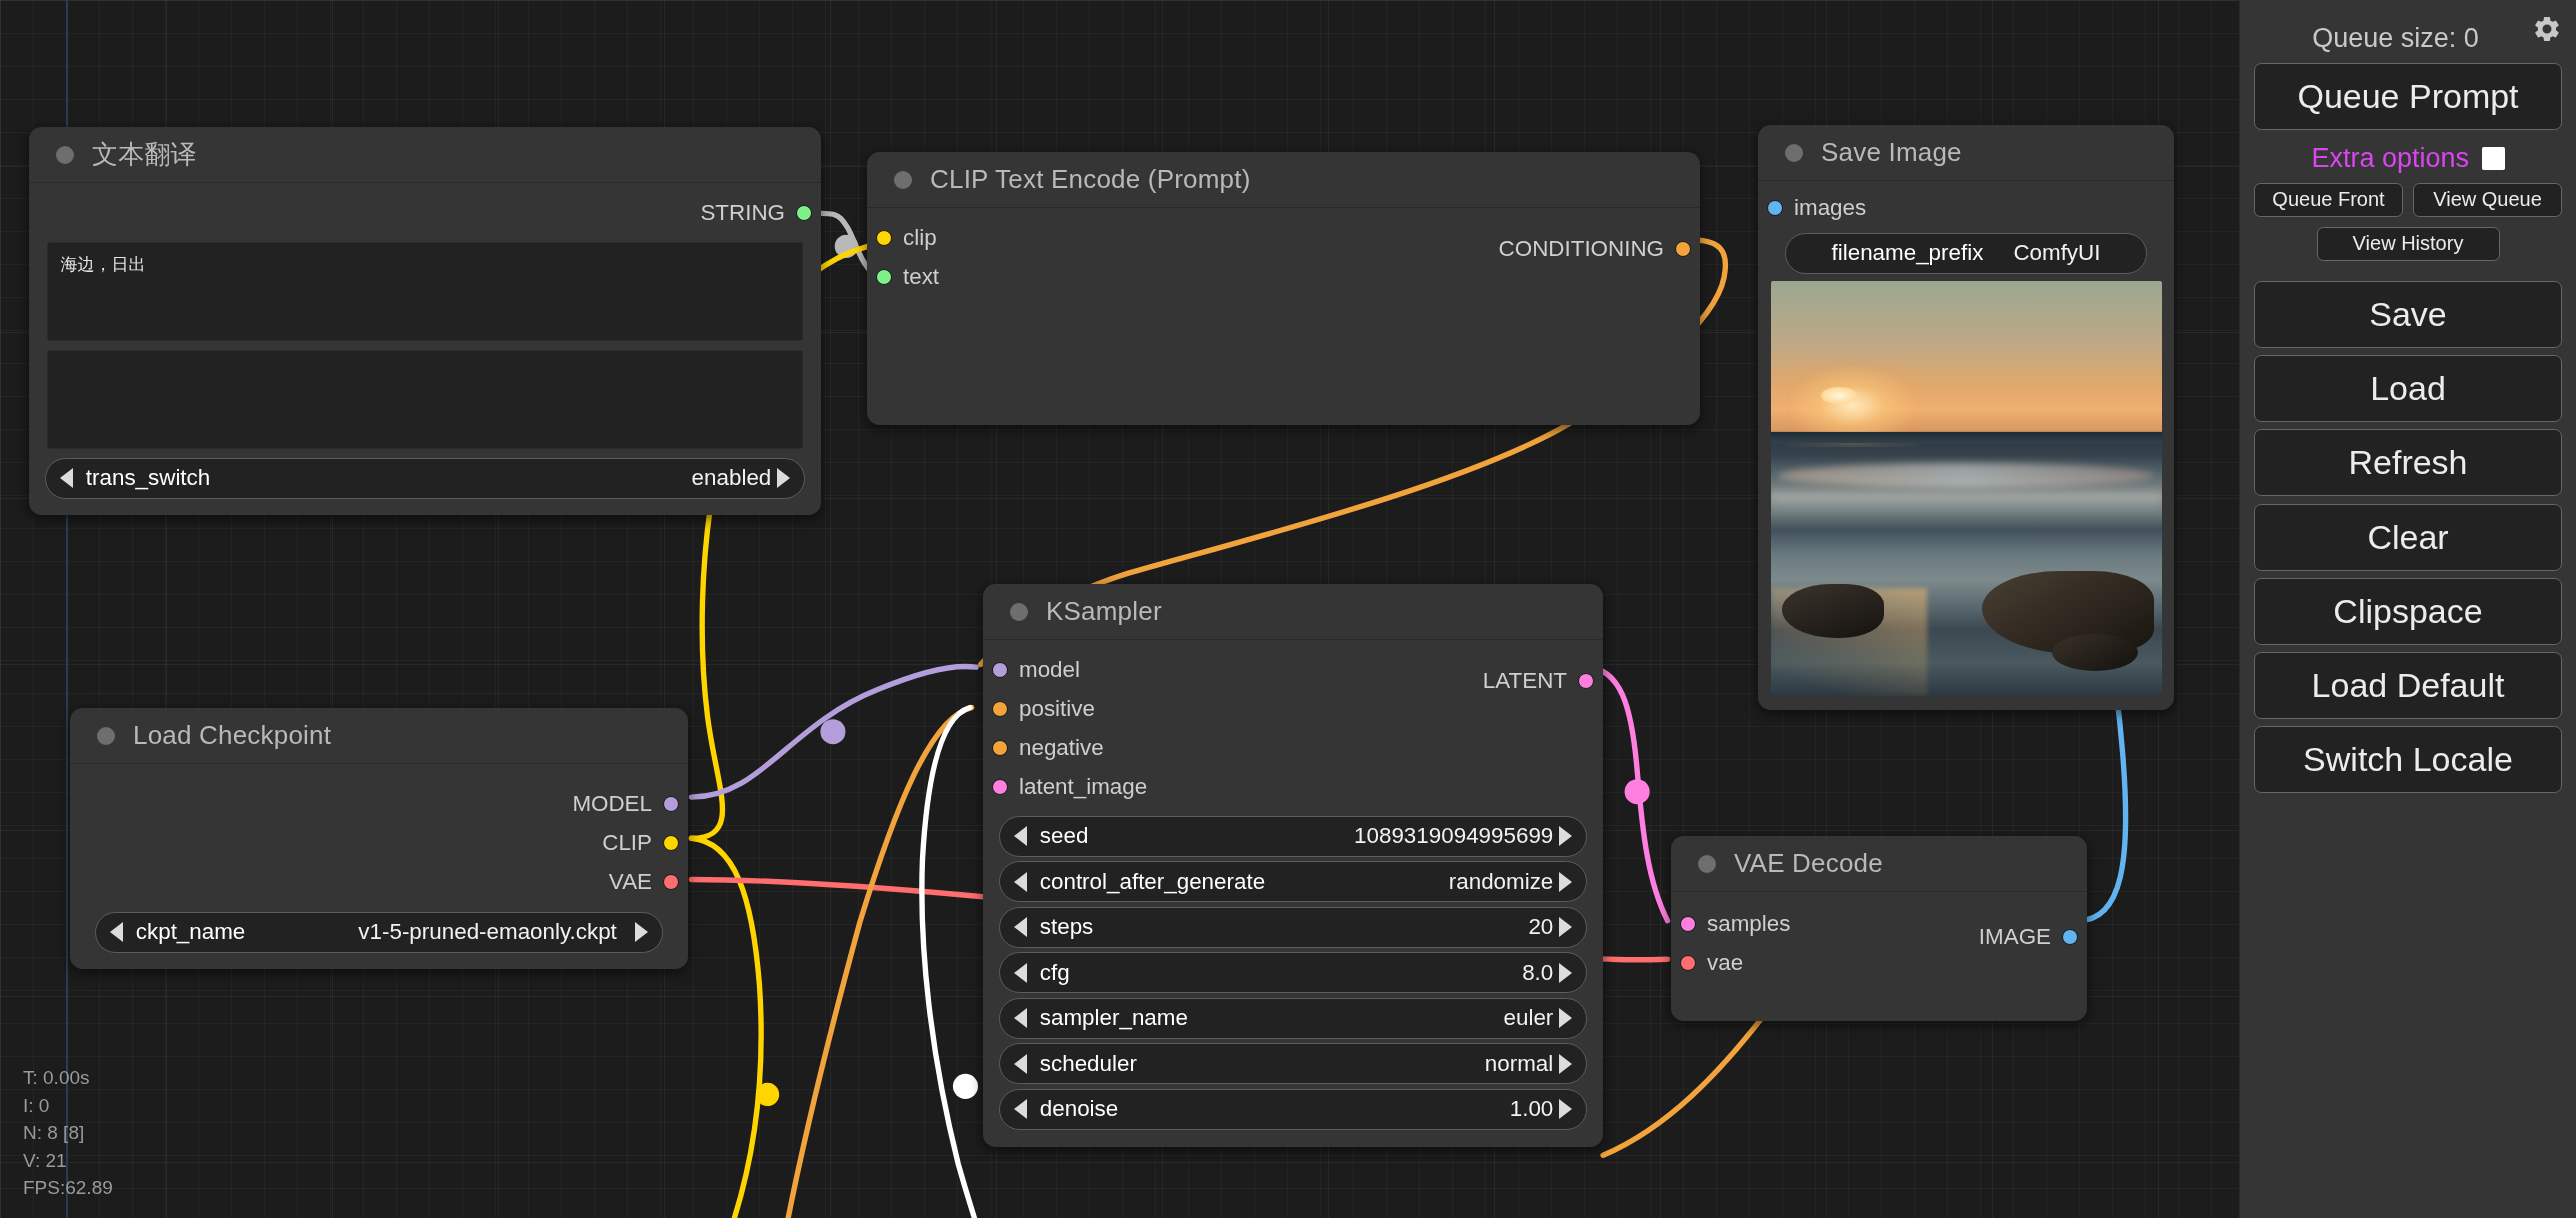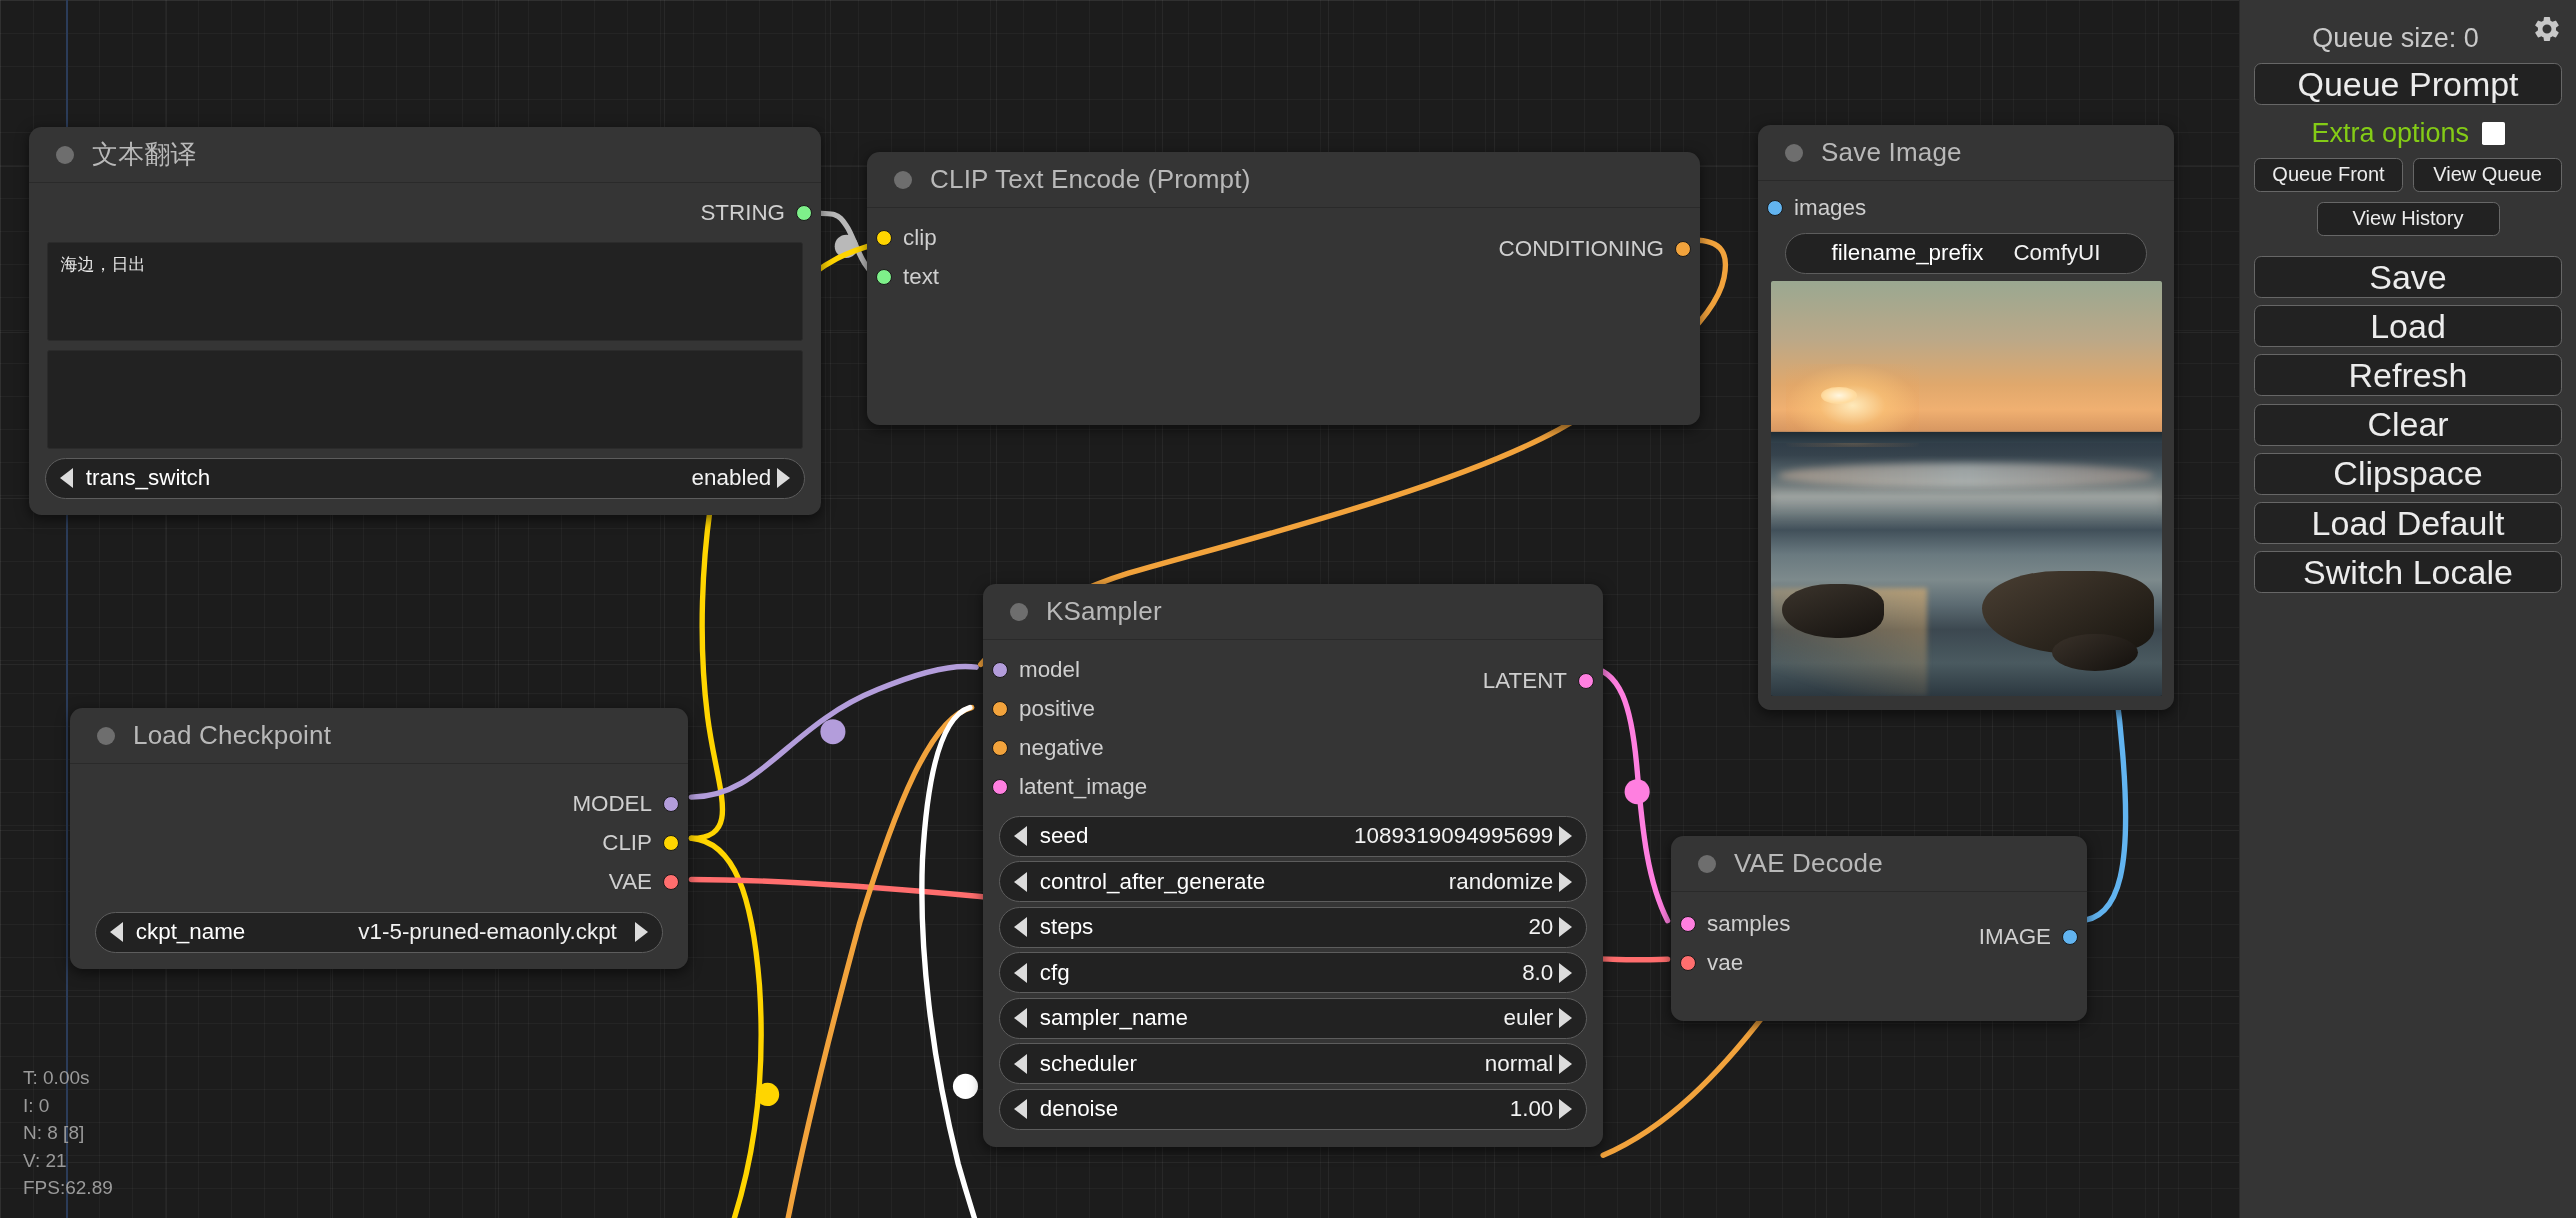--- a/index.html
+++ b/index.html
@@ -132,32 +132,32 @@
   #queue-size {
     text-align: center; font-size: 27px; color: #c9c9c9;
     margin: 10.7px 0 9px 0; padding-right: 25px;
   }
   #gear {
     position: absolute; right: 14.3px; top: 14.3px;
     width: 30px; height: 30px; cursor: pointer;
   }
   .sb-btn {
     display: flex; align-items: center; justify-content: center;
-    width: 100%; height: 42px;
+    width: 100%; height: 67px;
     background: #222222;
     border: 0.9px solid #676767;
     border-radius: 7.2px;
     color: #ececec;
     font-size: 34px;
     margin-bottom: 4.5px;
   }
   .sb-btn.sm { height: 34px; font-size: 20px; border-radius: 6.3px; }
   #extra-row {
     display: flex; align-items: center; justify-content: center;
-    gap: 12.5px; font-size: 27px; color: #84cc16;
+    gap: 12.5px; font-size: 27px; color: #d946ef;
     margin: 12.5px 0 9px 0;
   }
   #extra-check {
     width: 23px; height: 23px; background: #ffffff; border-radius: 1.8px;
   }
   #small-row { display: flex; gap: 10.7px; margin-bottom: 5.4px; }
   #view-history-wrap { display: flex; justify-content: center; margin-bottom: 16px; }
   #view-history-wrap .sb-btn.sm { width: 183px; }
   #main-btns .sb-btn { margin-bottom: 7.2px; }
 

